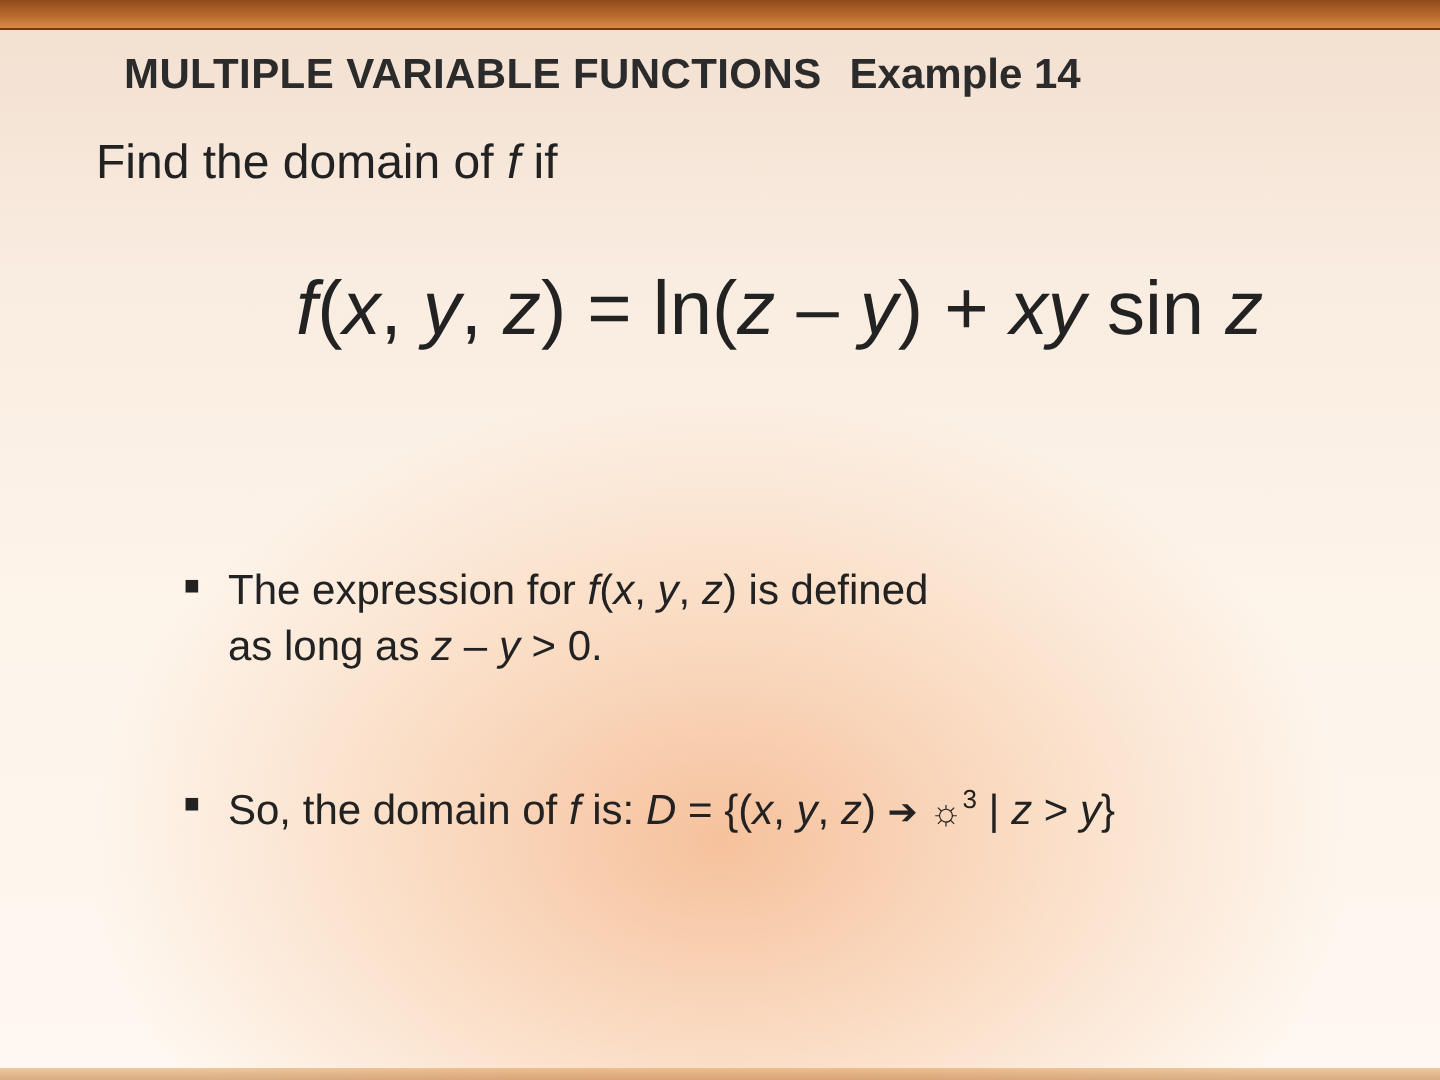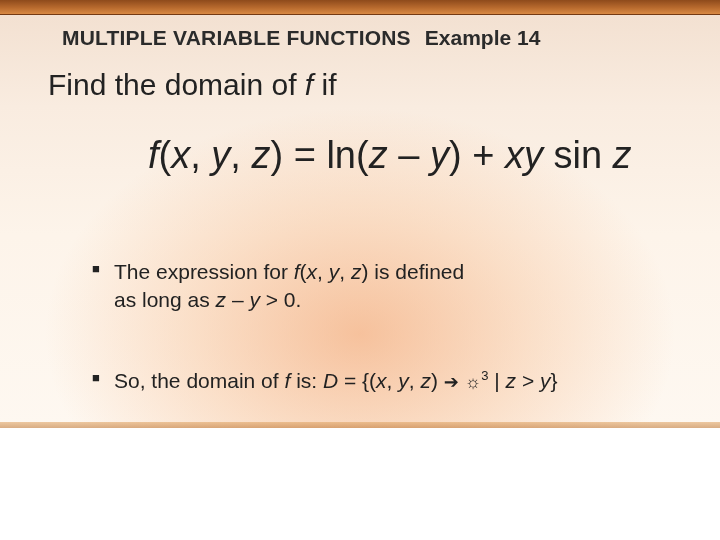--- a/index.html
+++ b/index.html
@@ -6,21 +6,21 @@
     margin: 0;
     padding: 0;
     width: 720px;
     height: 540px;
     font-family: Arial, Helvetica, sans-serif;
     overflow: hidden;
   }
   .slide {
     position: relative;
     width: 720px;
-    height: 428px;
+    height: 540px;
     background:
       radial-gradient(ellipse 420px 300px at 50% 78%, rgba(240,150,90,0.55) 0%, rgba(245,180,130,0.35) 40%, rgba(252,232,216,0.0) 75%),
       linear-gradient(to bottom, #f2dfcf 0%, #f9ece0 25%, #fdf4ea 55%, #fef8f1 100%);
     box-sizing: border-box;
   }
   .topbar {
     position: absolute;
     top: 0; left: 0;
     width: 100%;
     height: 14px;
@@ -52,21 +52,21 @@
   }
   .example-label {
     font-size: 21px;
     font-weight: bold;
     color: #2b2b2b;
   }
   .lead {
     position: absolute;
     top: 68px;
     left: 48px;
-    font-size: 30px;
+    font-size: 24px;
     color: #222;
   }
   .lead .fi { font-style: italic; }
   .equation {
     position: absolute;
     top: 134px;
     left: 148px;
     font-size: 38px;
     color: #222;
     white-space: nowrap;
@@ -78,20 +78,21 @@
     left: 92px;
     right: 50px;
     color: #222;
   }
   .bullet {
     position: relative;
     padding-left: 22px;
     font-size: 21px;
     line-height: 1.35;
     margin-bottom: 52px;
+    margin-top: 24px;
   }
   .bullet::before {
     content: "■";
     position: absolute;
     left: 0;
     top: 2px;
     font-size: 13px;
     color: #222;
   }
   .bullet .fi { font-style: italic; }

